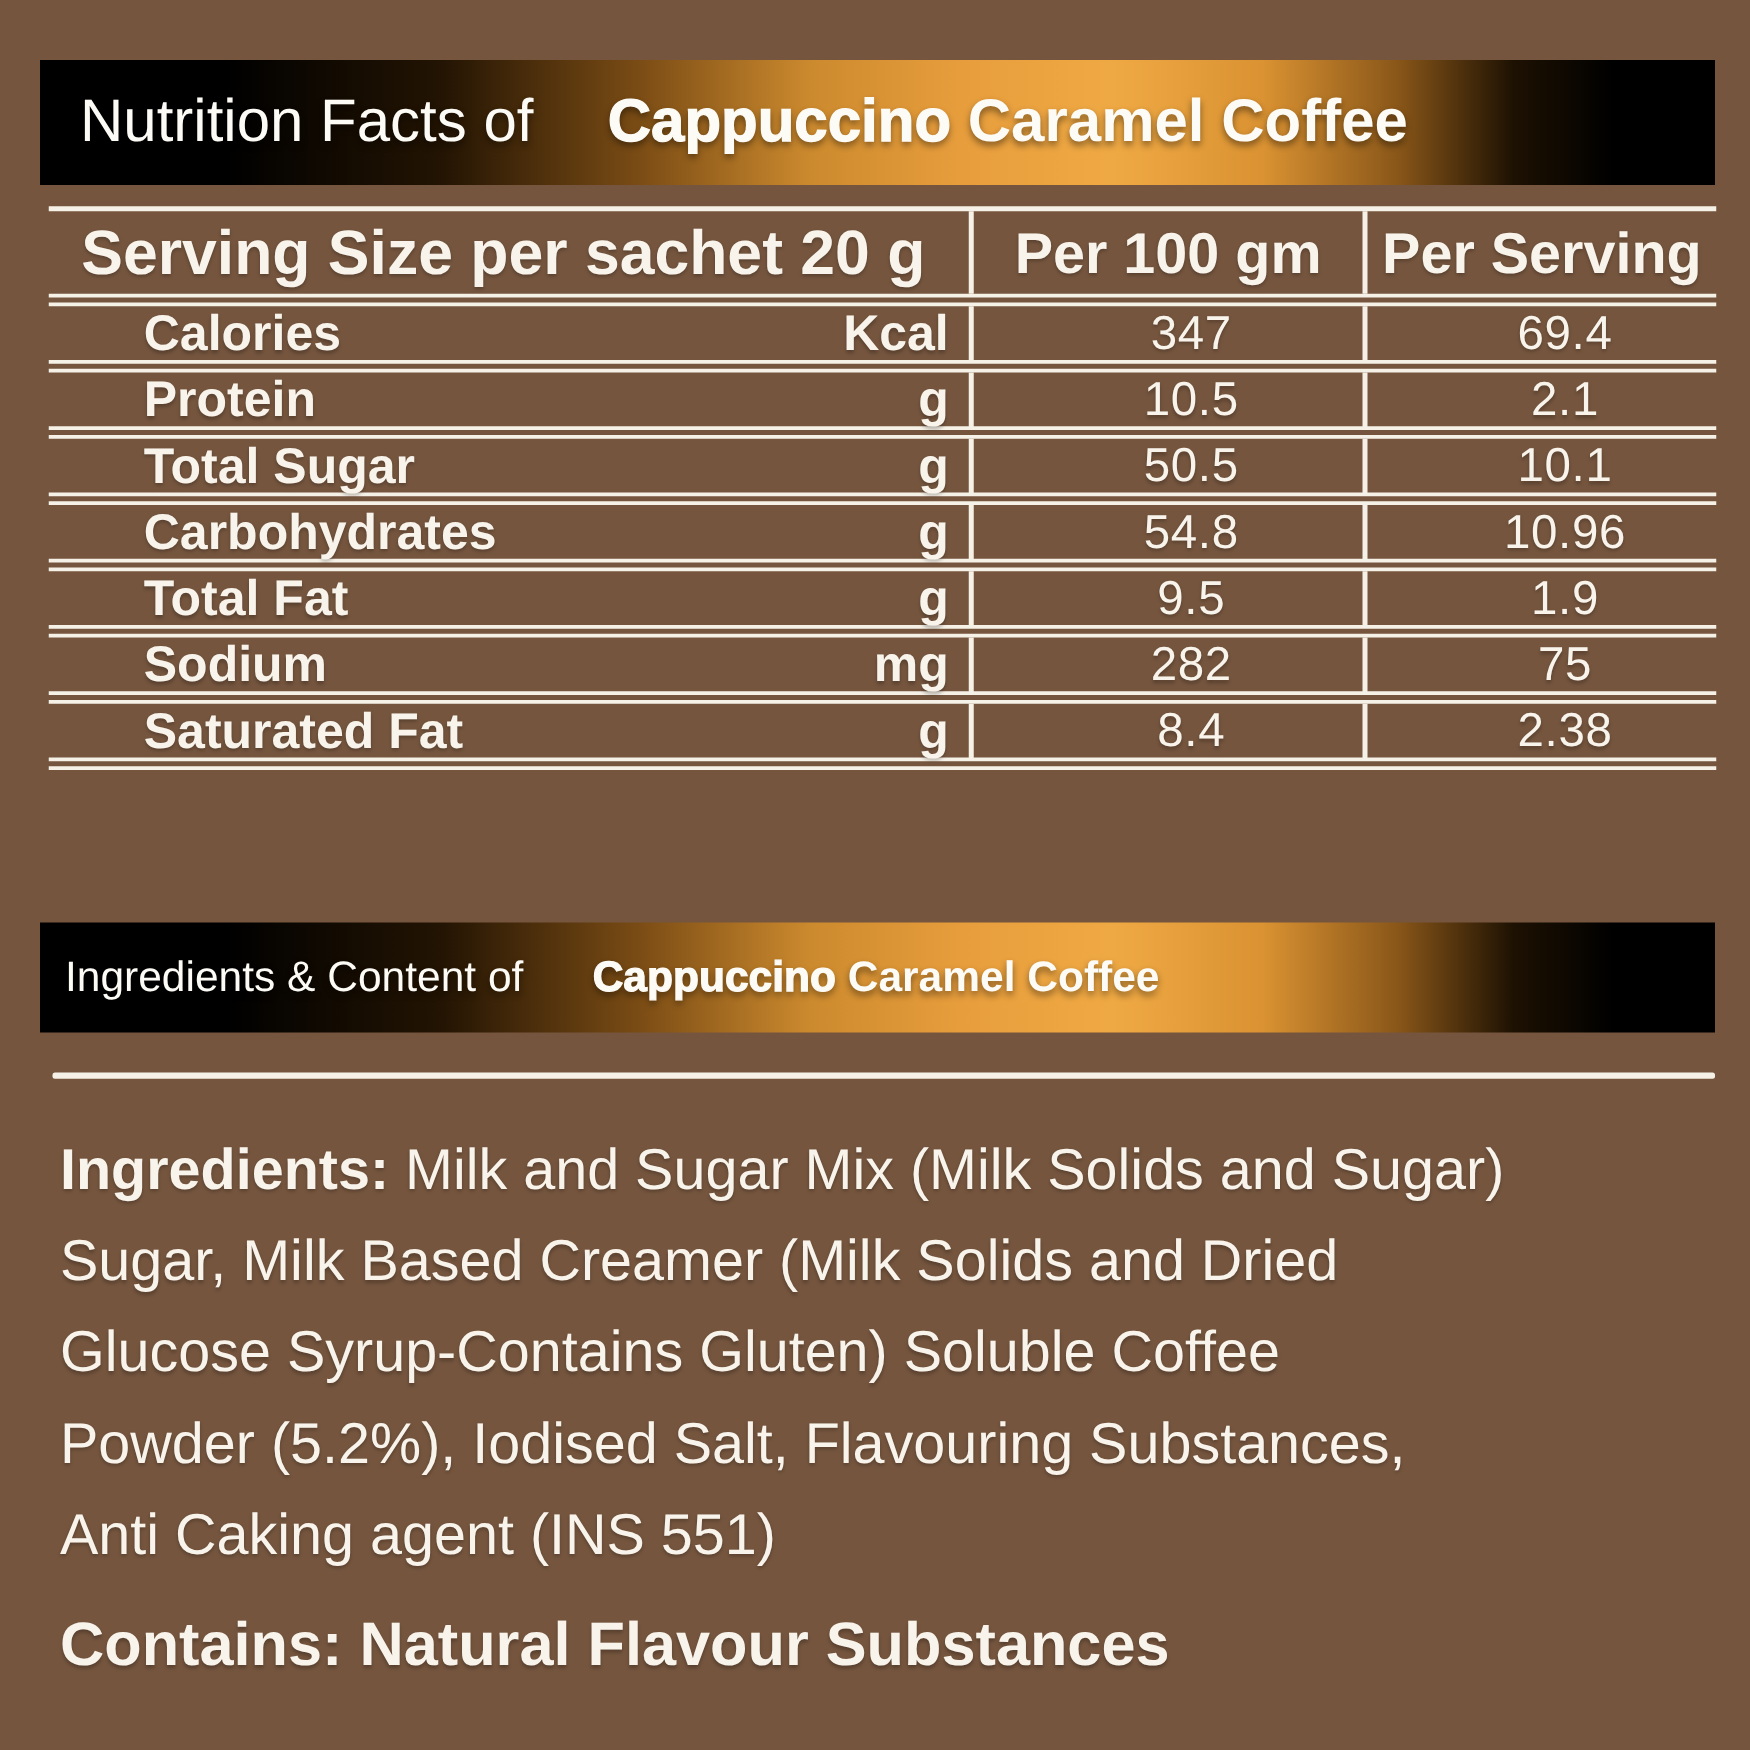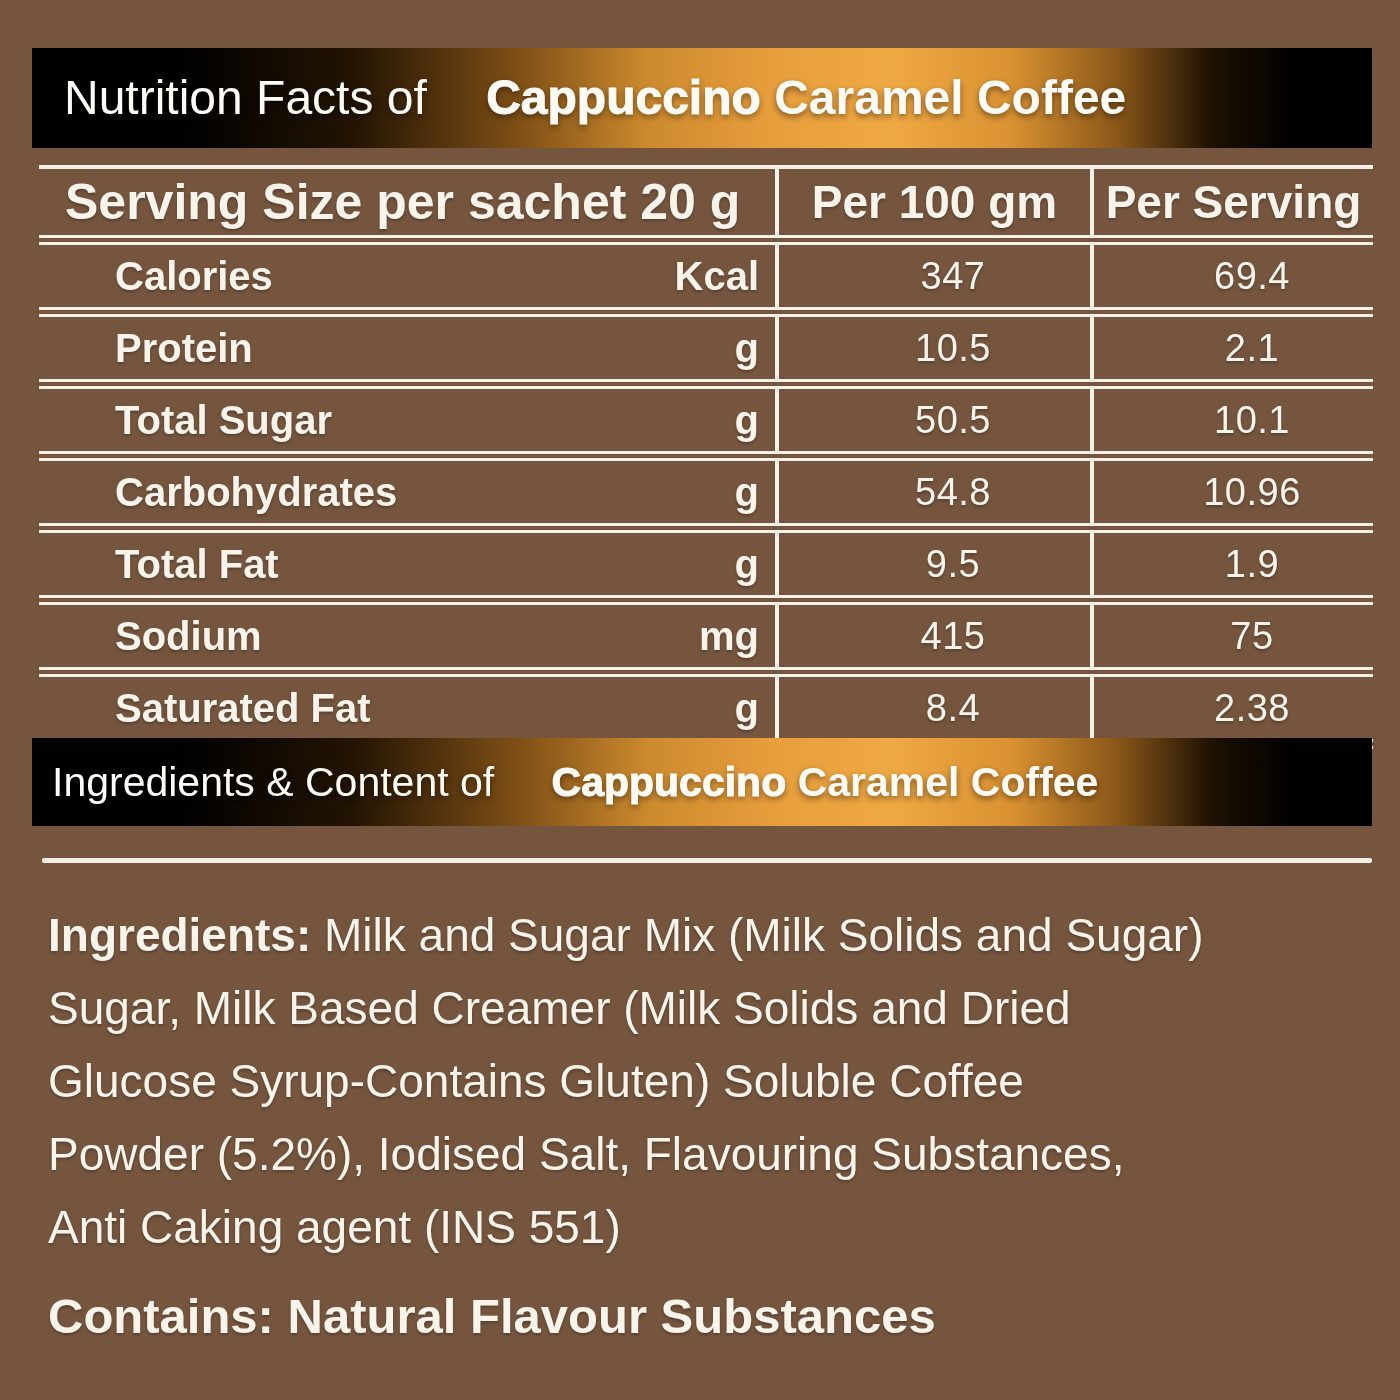--- a/index.html
+++ b/index.html
@@ -21,38 +21,38 @@
       #1d1102 88%, #000 94%, #000 100%);
     color:#fdfbf6;
     text-shadow:0 3px 6px rgba(0,0,0,.45);
     white-space:nowrap;
     overflow:hidden;
   }
   .banner .prefix{font-weight:400;}
   .banner .brand{font-weight:700;margin-left:46px;-webkit-text-stroke:1px #fdfbf6;}
   .banner .suffix{font-weight:700;}
   .banner1{top:48px;height:100px;line-height:100px;padding-left:32px;font-size:48px;}
-  .banner2{top:738px;height:88px;line-height:88px;padding-left:20px;font-size:41px;}
+  .banner2{top:738px;height:88px;line-height:88px;padding-left:20px;font-size:34px;}
 
   
   .ntable{
     position:absolute;left:39px;top:165px;width:1334px;
     border-top:4px solid var(--line);
     text-shadow:0 2px 3px rgba(0,0,0,.25);
   }
   .trow{
     display:grid;grid-template-columns:736px 315px 283px;
     border-bottom:10px double var(--line);
   }
   .c1{display:flex;align-items:center;}
   .c2,.c3{border-left:4px solid var(--line);display:flex;align-items:center;justify-content:center;}
   .thead{height:76px;}
   .thead .c1{padding-left:26px;font-size:50px;font-weight:700;}
   .thead .c2,.thead .c3{font-size:46px;font-weight:700;}
-  .tbody{height:72px;}
+  .tbody{height:53px;}
   .tbody .c1{justify-content:space-between;padding-left:76px;padding-right:16px;}
   .lbl{font-size:40px;font-weight:700;}
   .unit{font-size:40px;font-weight:700;}
   .val{font-size:38px;font-weight:400;letter-spacing:.5px;padding-left:37px;}
 
   
   .divider{
     position:absolute;left:42px;top:858px;width:1330px;height:5px;
     background:var(--line);border-radius:2px;
   }
@@ -133,21 +133,21 @@
       </div>
       <div class="c2 val">9.5</div>
       <div class="c3 val">1.9</div>
     </div>
 
     <div class="trow tbody">
       <div class="c1">
         <span class="lbl">Sodium</span>
         <span class="unit">mg</span>
       </div>
-      <div class="c2 val">415</div>
+      <div class="c2 val">282</div>
       <div class="c3 val">75</div>
     </div>
 
     <div class="trow tbody">
       <div class="c1">
         <span class="lbl">Saturated Fat</span>
         <span class="unit">g</span>
       </div>
       <div class="c2 val">8.4</div>
       <div class="c3 val">2.38</div>

